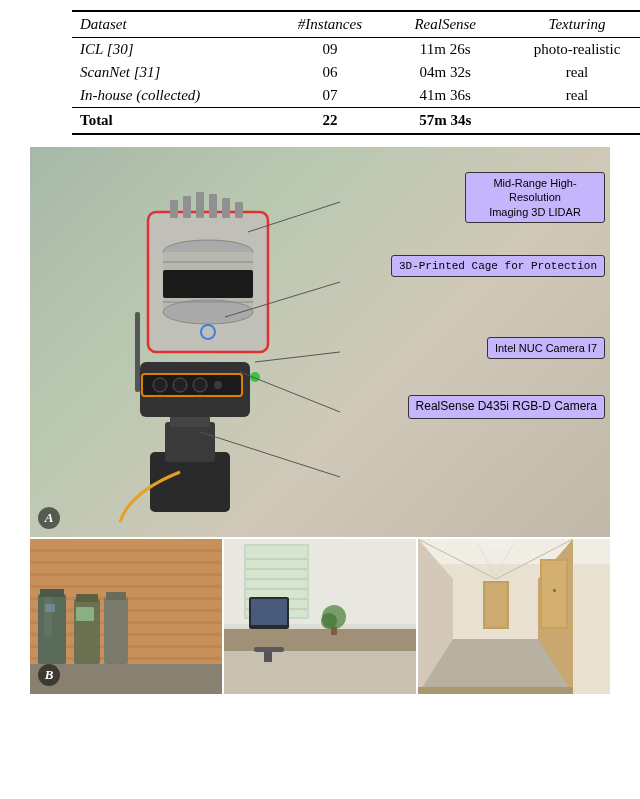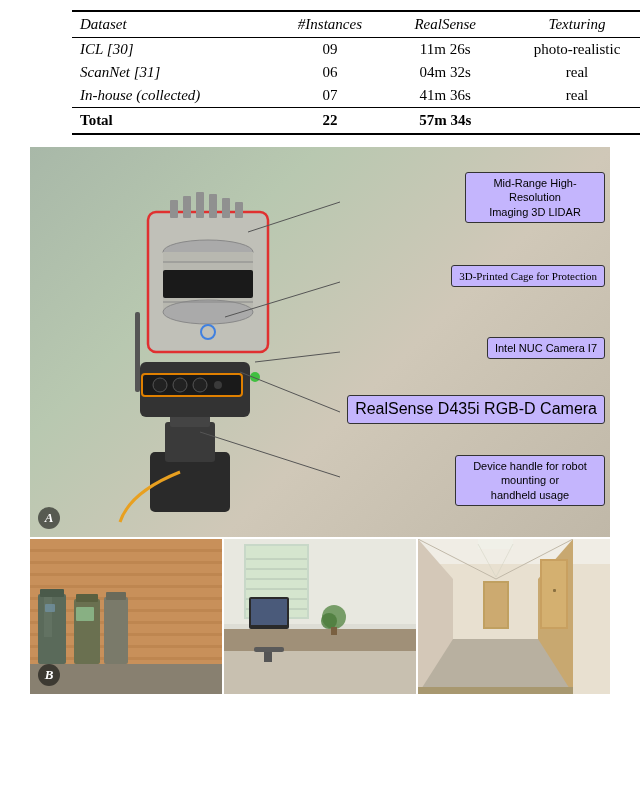--- a/index.html
+++ b/index.html
@@ -286,24 +286,23 @@
       <line x1="195" y1="170" x2="310" y2="135" stroke="#555" stroke-width="1"></line>
 
       <line x1="225" y1="215" x2="310" y2="205" stroke="#555" stroke-width="1"></line>
 
       <line x1="210" y1="225" x2="310" y2="265" stroke="#555" stroke-width="1"></line>
 
       <line x1="170" y1="285" x2="310" y2="330" stroke="#555" stroke-width="1"></line>
     </svg>
 
     <div class="annotation wrap" style="right:5px;top:25px;font-family:Arial,sans-serif;font-size:11px;">Mid-Range High-Resolution<br>Imaging 3D LIDAR</div>
-    <div class="annotation" style="right:5px;top:118px;font-family:Liberation Serif, serif;font-size:11px;">3D-Printed Cage for Protection</div>
+    <div class="annotation" style="right:5px;top:108px;font-family:Liberation Mono, monospace;font-size:11px;">3D-Printed Cage for Protection</div>
     <div class="annotation" style="right:5px;top:190px;font-family:Arial,sans-serif;font-size:11px;">Intel NUC Camera I7</div>
-    <div class="annotation" style="right:5px;top:248px;font-family:Arial,sans-serif;font-size:16px;">RealSense D435i RGB-D Camera</div>
-    <div class="annotation wrap" style="right:5px;top:308px;font-family:Arial,sans-serif;font-size:11px;width:150px;">Device handle for robot mounting or<br>handheld usage</div>
+    <div class="annotation" style="right:5px;top:248px;font-family:Arial,sans-serif;font-size:12px;">RealSense D435i RGB-D Camera</div>
 
     <div class="fig-label-a">A</div>
   </div>
 
   <div class="figure-bottom">
 
     <div class="fig-b-panel">
       <div class="panel1-bg">
 
         <svg width="100%" height="100%" style="position:absolute;top:0;left:0;">

